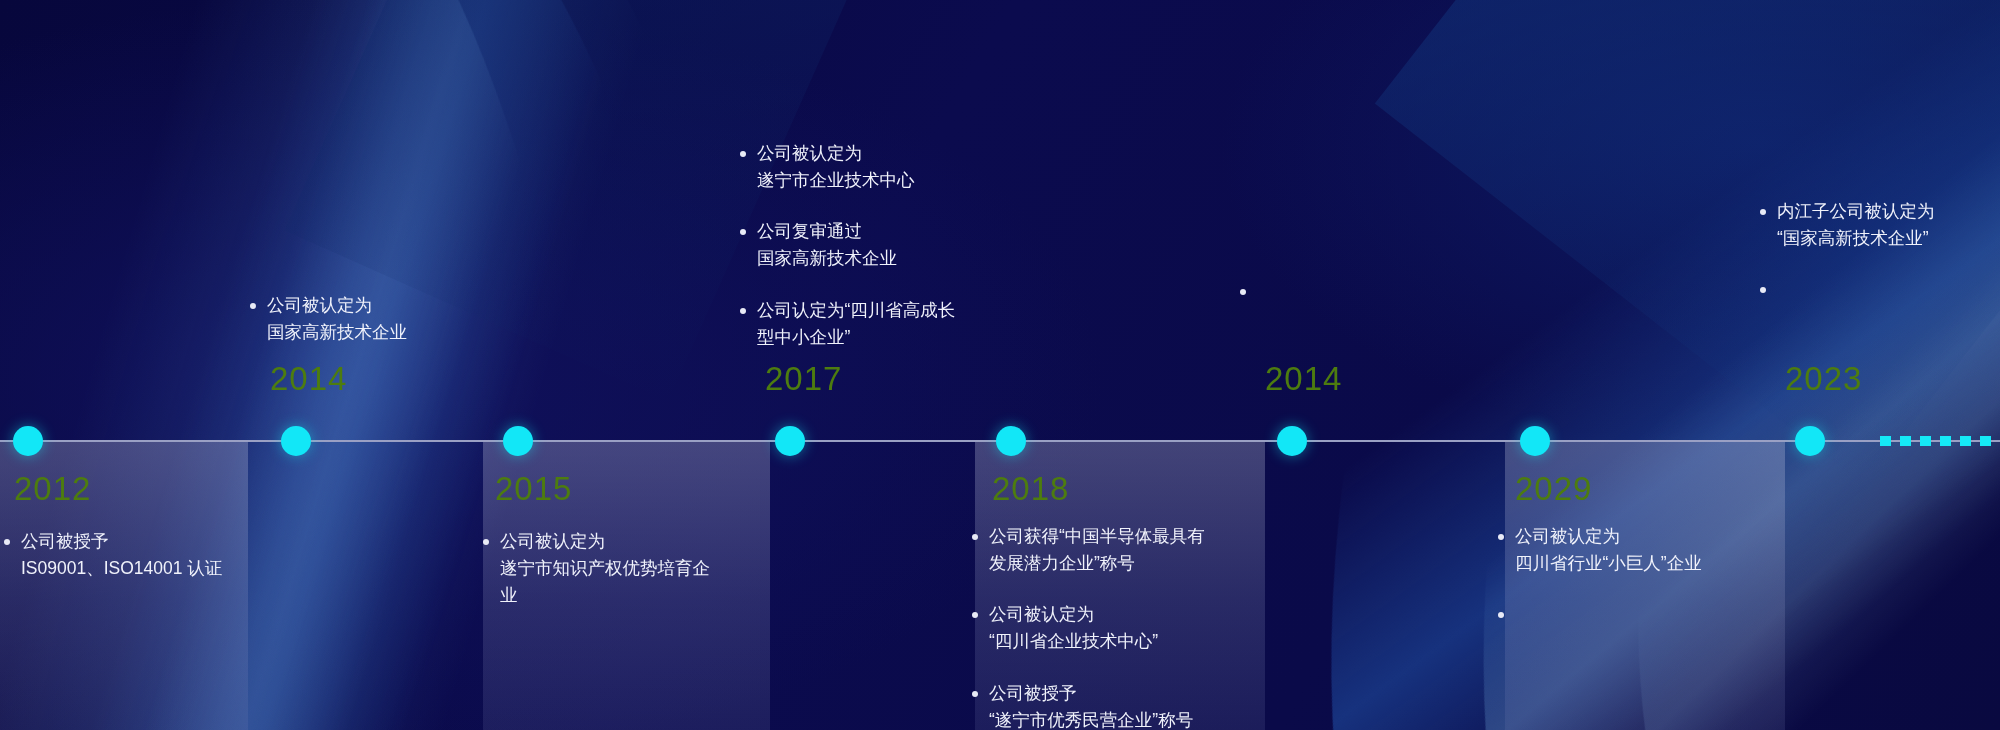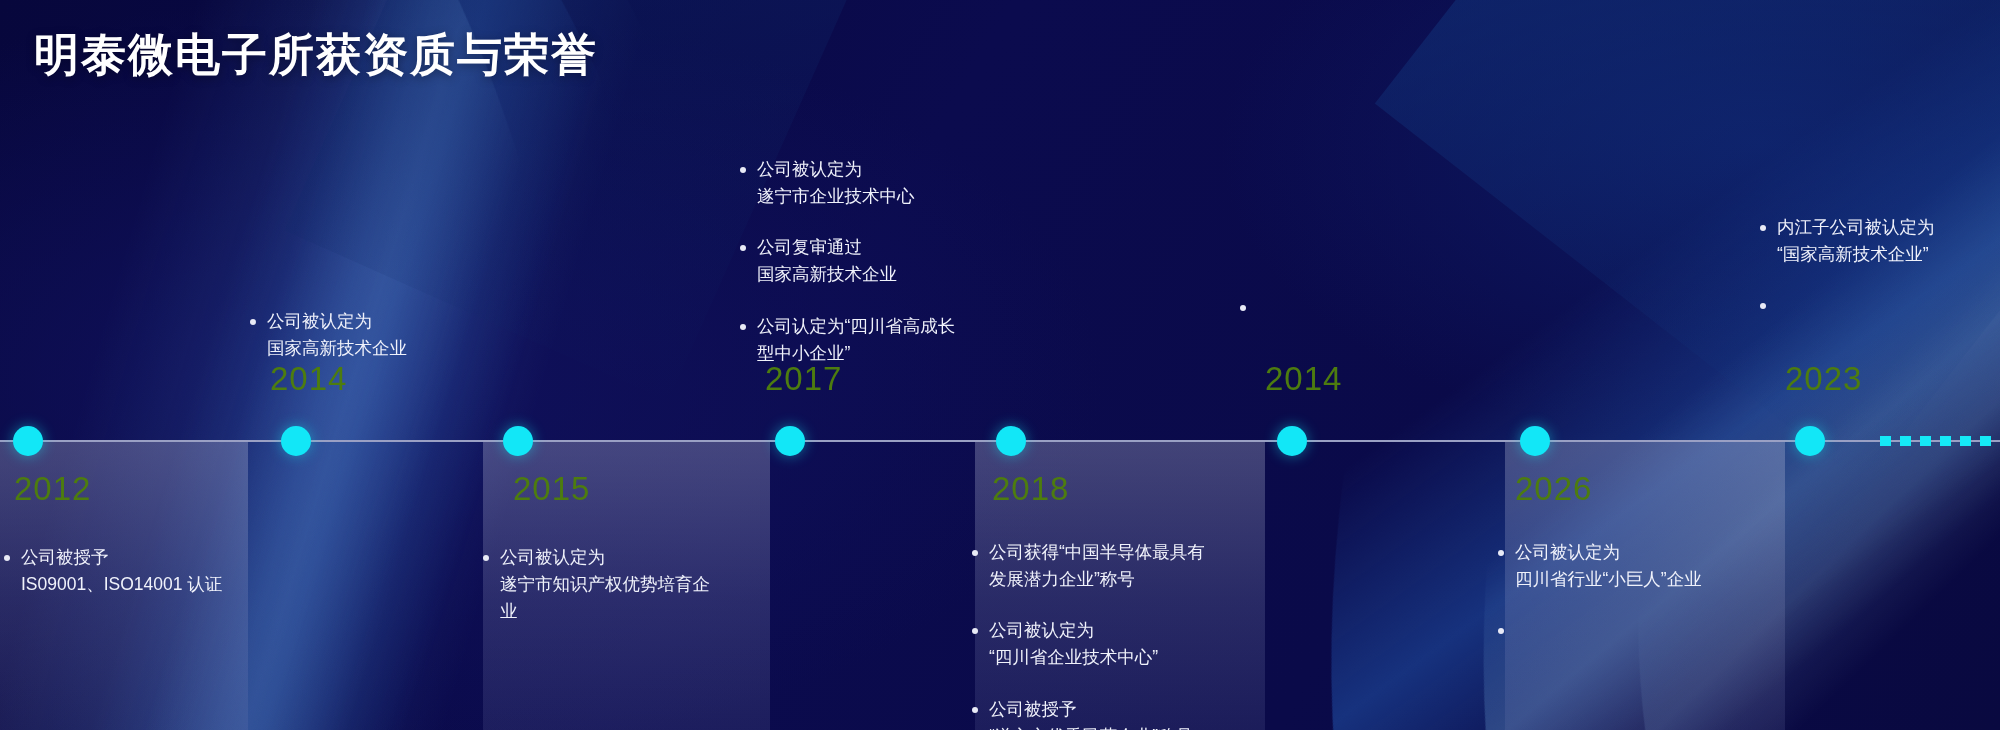--- a/index.html
+++ b/index.html
@@ -60,21 +60,21 @@
         background:#12e7f7;top:426px;z-index:7;
         box-shadow:0 0 14px rgba(18,231,247,.45);}
 
   
   .panel{position:absolute;top:441px;background:linear-gradient(180deg,
           rgba(196,200,225,0.30) 0%, rgba(150,156,200,0.22) 55%, rgba(120,126,180,0.16) 100%);
          z-index:2;}
 
   
   .year{position:absolute;color:#4d7c0f;font-size:33px;letter-spacing:1px;z-index:8;white-space:nowrap;}
-  .block{position:absolute;z-index:8;margin-top:16px;}
+  .block{position:absolute;z-index:8;}
   .bullet{display:flex;align-items:flex-start;margin-bottom:24px;}
   .bullet:last-child{margin-bottom:0;}
   .dot{flex:0 0 auto;width:6px;height:6px;border-radius:50%;background:#e8eaf6;
        margin-top:11px;margin-right:11px;}
   .btext{color:#f0f2fb;font-size:17.5px;line-height:1.55;white-space:pre-line;}
 </style>
 </head>
 <body>
 
 <div id="stage">
@@ -83,21 +83,20 @@
   <div class="wave w1"></div>
   <div class="wave w2"></div>
   <div class="wave w3"></div>
   <div class="wave w4"></div>
   <div class="wave w5"></div>
   <div class="wave w6"></div>
   <div class="corner-tr"></div>
   <div class="corner-tl-dark"></div>
 
   <div class="header">
-    <div class="title">明泰微电子所获资质与荣誉</div>
   </div>
 
   <div class="panel" style="left:0px;width:248px;height:289px;"></div>
   <div class="panel" style="left:483px;width:287px;height:289px;"></div>
   <div class="panel" style="left:975px;width:290px;height:289px;"></div>
   <div class="panel" style="left:1505px;width:280px;height:289px;"></div>
 
   <div class="axis"></div>
   <div class="dash-group" style="left:1880px;">
     <div class="dash"></div>
@@ -128,21 +127,21 @@
 
   <div class="year" style="left:270px;top:360px;">2014</div>
   <div class="block" style="left:250px;top:292px;width:260px;">
     <div class="bullet">
       <span class="dot"></span>
       <span class="btext">公司被认定为
 国家高新技术企业</span>
     </div>
   </div>
 
-  <div class="year" style="left:513px;top:470px;">2015</div>
+  <div class="year" style="left:495px;top:470px;">2015</div>
   <div class="block" style="left:483px;top:528px;width:300px;">
     <div class="bullet">
       <span class="dot"></span>
       <span class="btext">公司被认定为
 遂宁市知识产权优势培育企
 业</span>
     </div>
   </div>
 
   <div class="year" style="left:765px;top:360px;">2017</div>
@@ -183,21 +182,21 @@
     </div>
   </div>
 
   <div class="year" style="left:1265px;top:360px;">2014</div>
   <div class="block" style="left:1240px;top:278px;width:290px;">
     <div class="bullet">
       <span class="dot"></span>
     </div>
   </div>
 
-  <div class="year" style="left:1515px;top:470px;">2026</div>
+  <div class="year" style="left:1515px;top:470px;">2029</div>
   <div class="block" style="left:1498px;top:523px;width:310px;">
     <div class="bullet">
       <span class="dot"></span>
       <span class="btext">公司被认定为
 四川省行业“小巨人”企业</span>
     </div>
     <div class="bullet">
       <span class="dot"></span>
     </div>
   </div>

